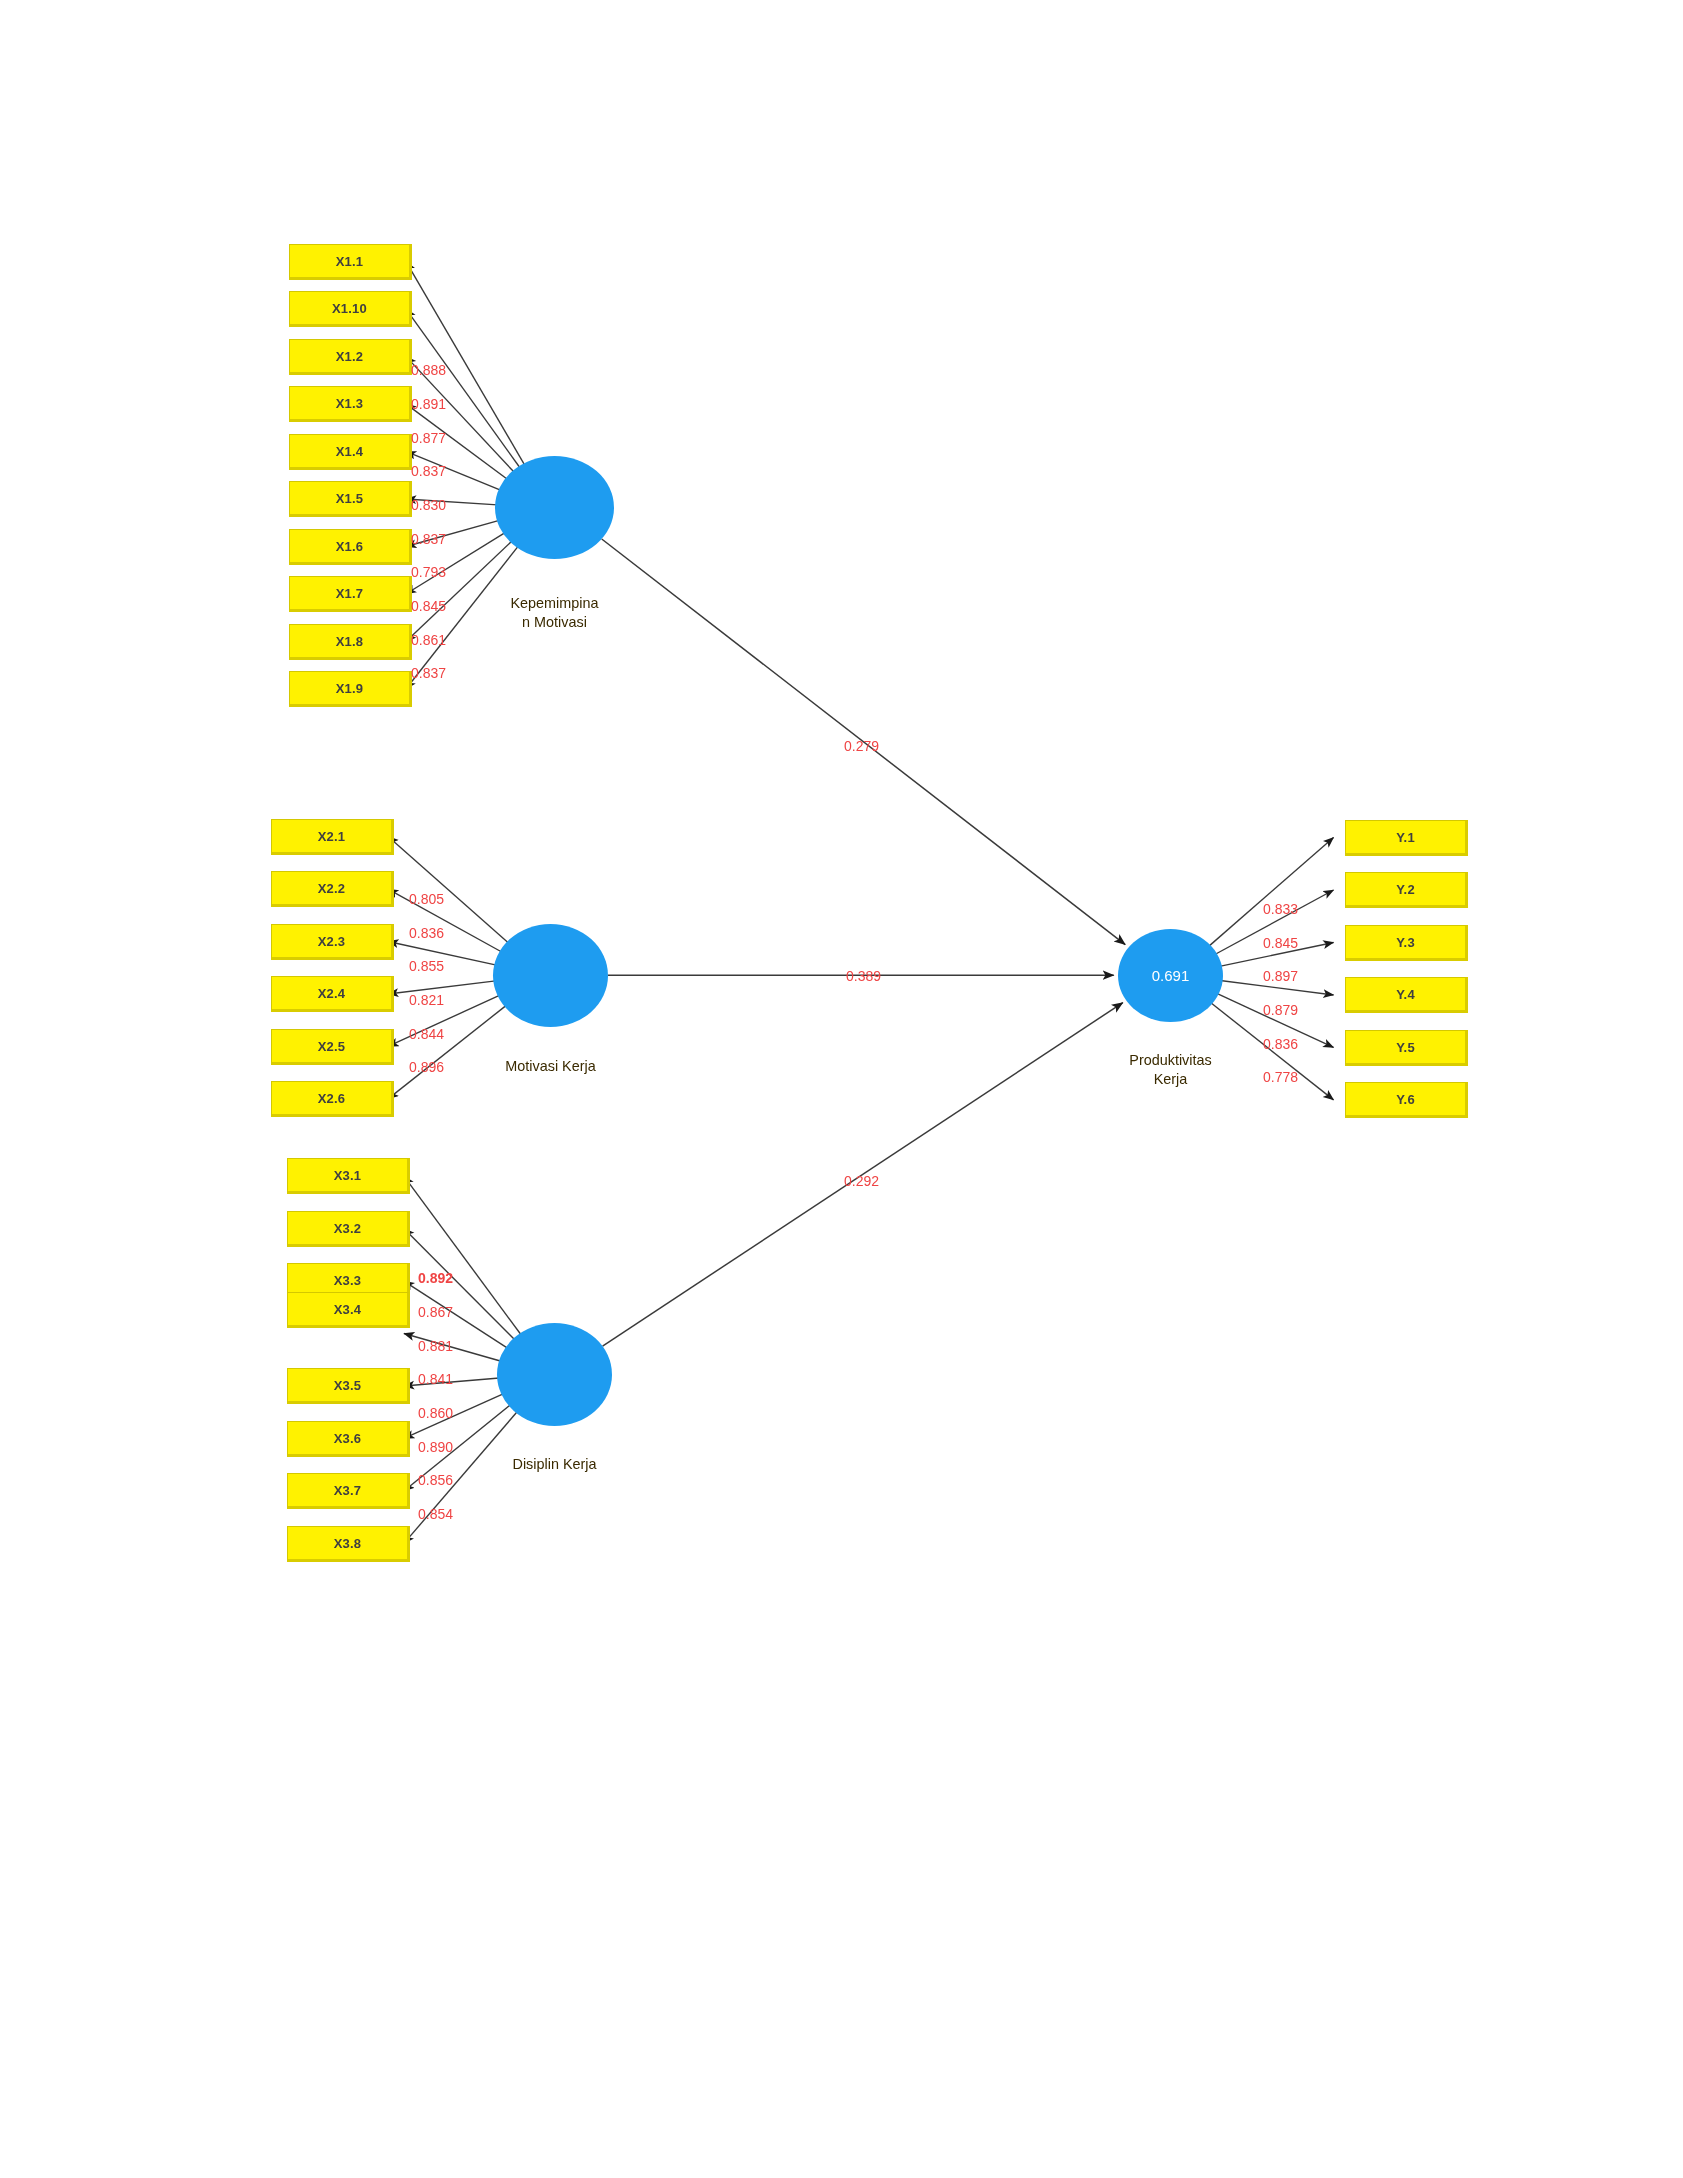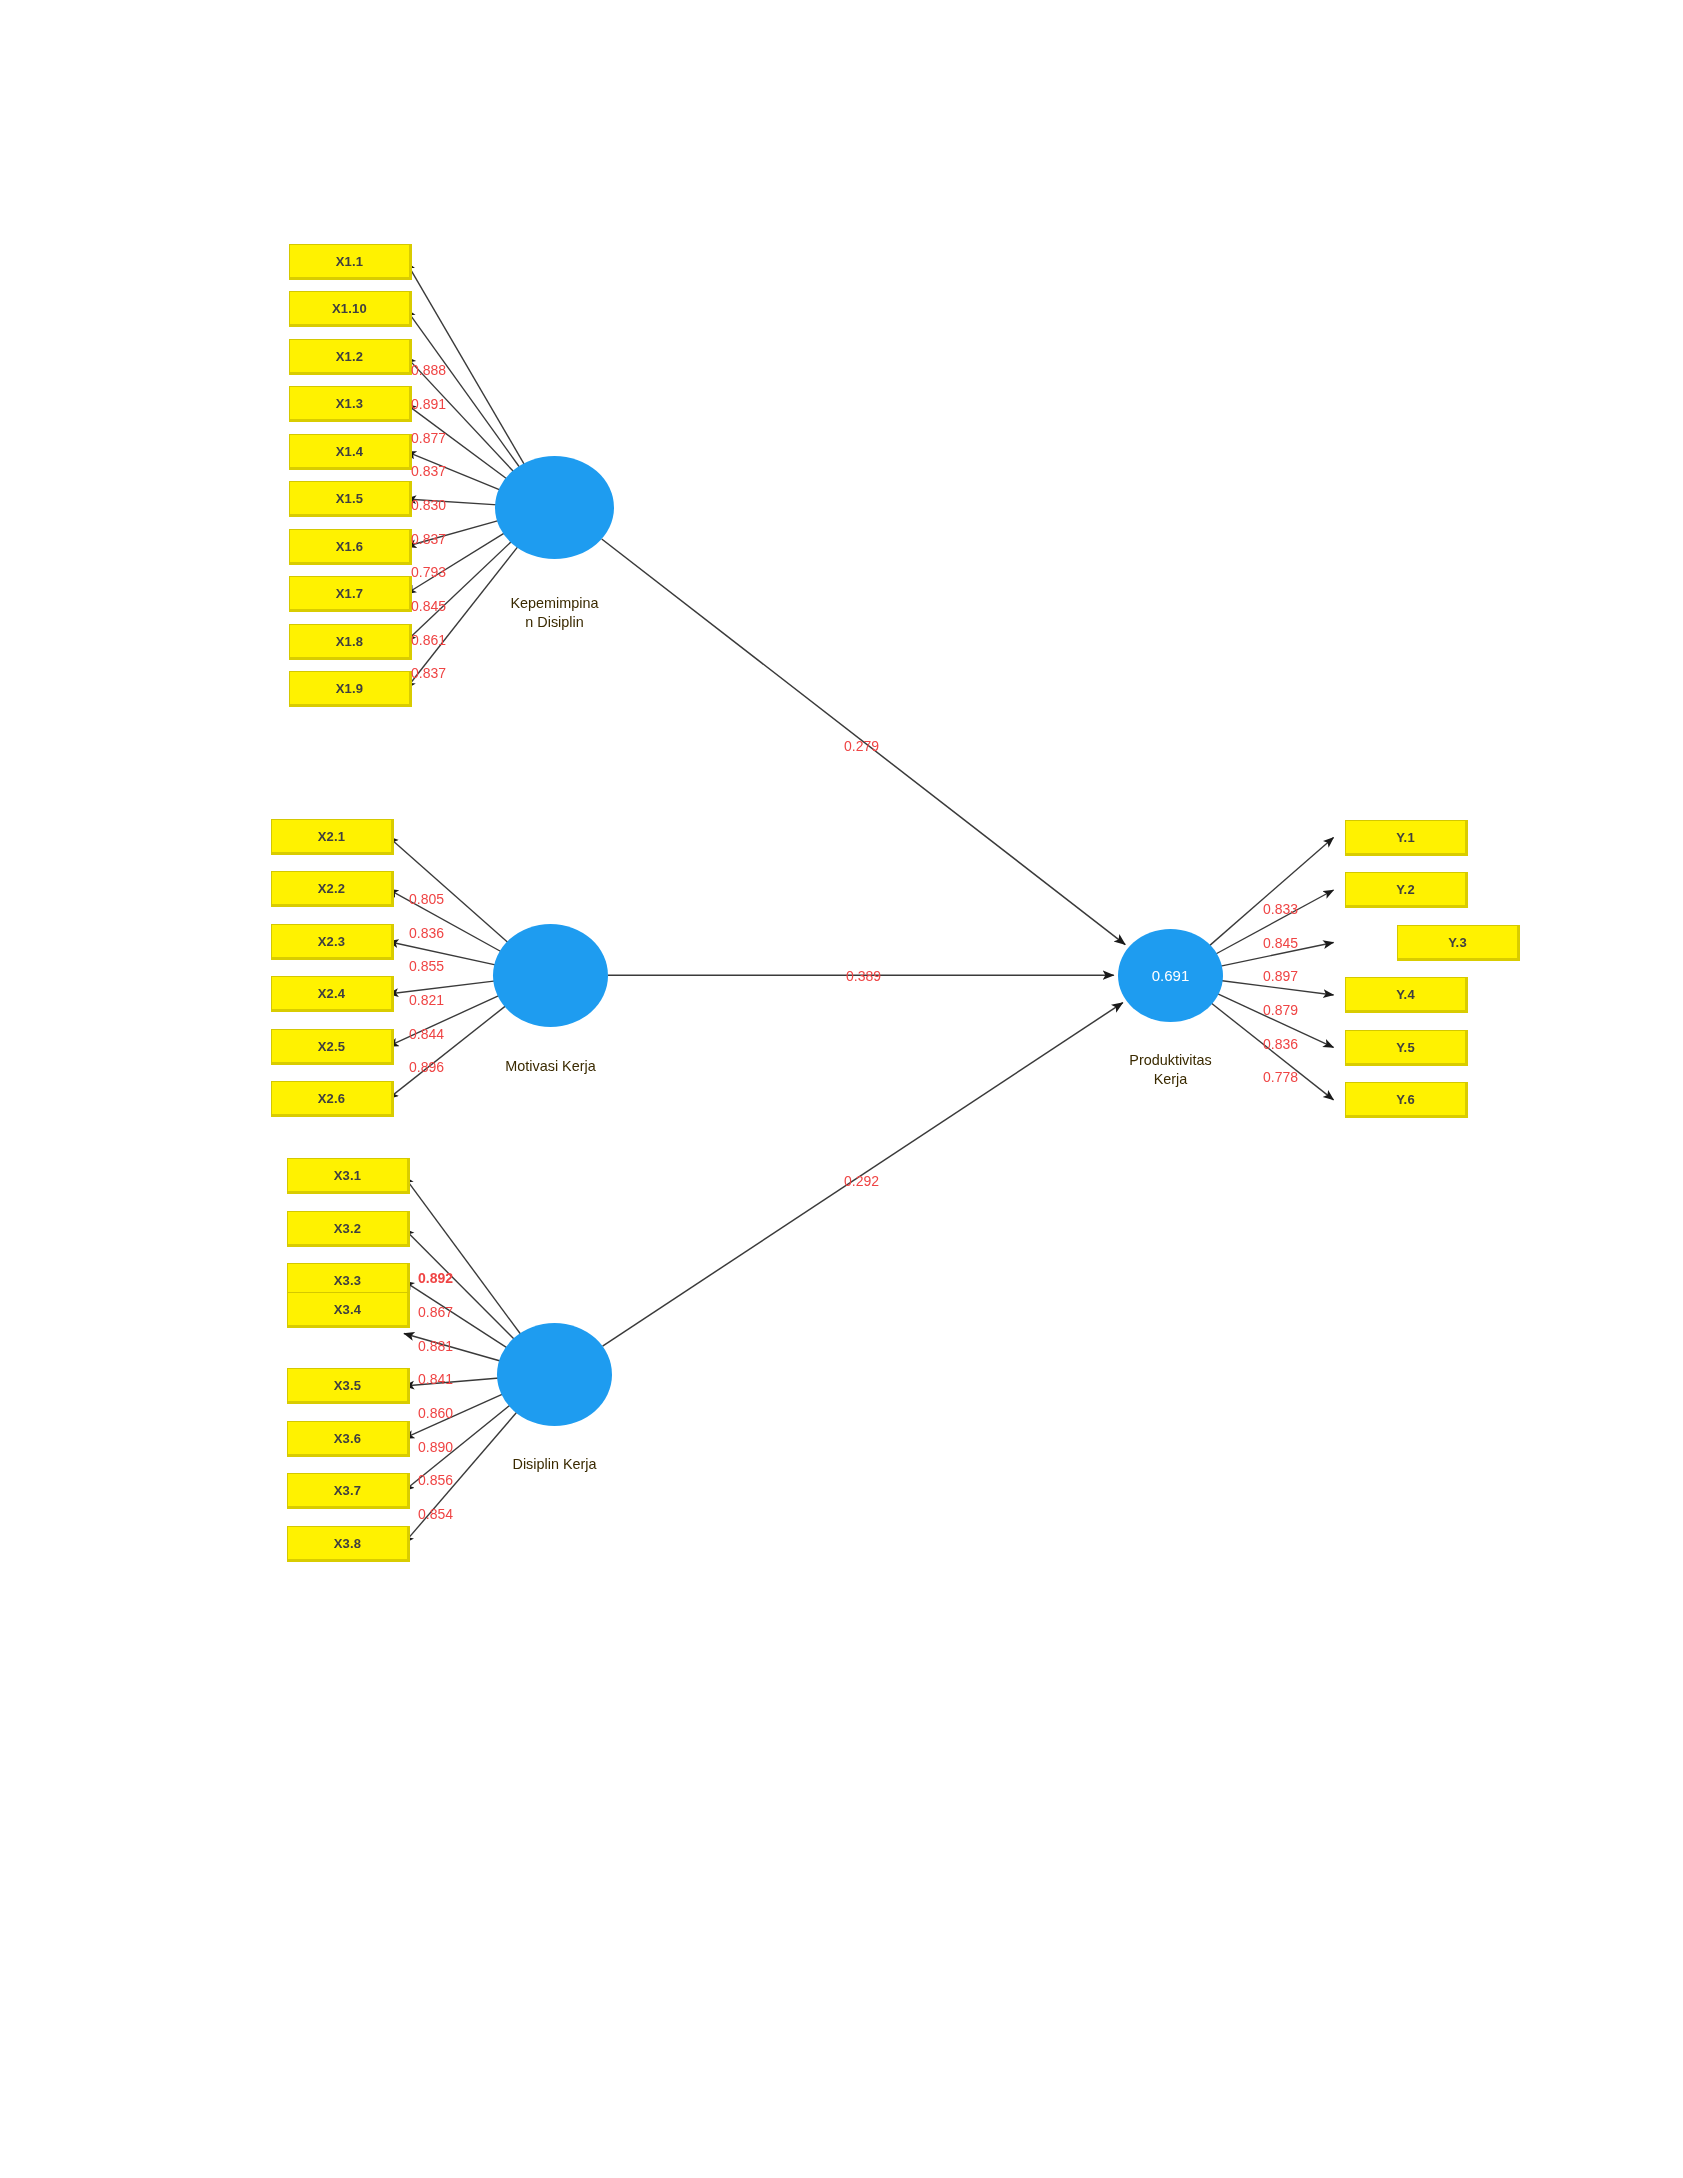--- a/index.html
+++ b/index.html
@@ -193,21 +193,21 @@
       </div>
       <div class="indicator-box" style="left: 279px; top: 1526px; width: 123px; height: 36px;">
         <span>X3.8</span>
       </div>
       <div class="indicator-box" style="left: 1337px; top: 820px; width: 123px; height: 36px;">
         <span>Y.1</span>
       </div>
       <div class="indicator-box" style="left: 1337px; top: 872px; width: 123px; height: 36px;">
         <span>Y.2</span>
       </div>
-      <div class="indicator-box" style="left: 1389px; top: 925px; width: 123px; height: 36px; text-align: right;">
+      <div class="indicator-box" style="left: 1337px; top: 925px; width: 123px; height: 36px; text-align: right;">
         <span>Y.3</span>
       </div>
       <div class="indicator-box" style="left: 1337px; top: 977px; width: 123px; height: 36px;">
         <span>Y.4</span>
       </div>
       <div class="indicator-box" style="left: 1337px; top: 1030px; width: 123px; height: 36px;">
         <span>Y.5</span>
       </div>
       <div class="indicator-box" style="left: 1337px; top: 1082px; width: 123px; height: 36px;">
         <span>Y.6</span>
@@ -222,21 +222,21 @@
       </div>
       <div class="latent-circle" style="left: 497px; top: 1323px; width: 115px; height: 103px;">
         <span></span>
       </div>
       <div class="latent-circle" style="left: 1118px; top: 929px; width: 105px; height: 93px;">
         <span>0.691</span>
       </div>
     </div>
   <div id="labels-layer">
       <div class="latent-label" style="left: 485px; top: 594px; width: 139px;">Kepemimpina
-n Disiplin</div>
+n Motivasi</div>
       <div class="latent-label" style="left: 481px; top: 1057px; width: 139px;">Motivasi Kerja</div>
       <div class="latent-label" style="left: 485px; top: 1455px; width: 139px;">Disiplin Kerja</div>
       <div class="latent-label" style="left: 1101px; top: 1051px; width: 139px;">Produktivitas
 Kerja</div>
       <div class="edge-label" style="left: 411px; top: 362px;">0.888</div>
       <div class="edge-label" style="left: 411px; top: 396px;">0.891</div>
       <div class="edge-label" style="left: 411px; top: 430px;">0.877</div>
       <div class="edge-label" style="left: 411px; top: 463px;">0.837</div>
       <div class="edge-label" style="left: 411px; top: 497px;">0.830</div>
       <div class="edge-label" style="left: 411px; top: 531px;">0.837</div>

